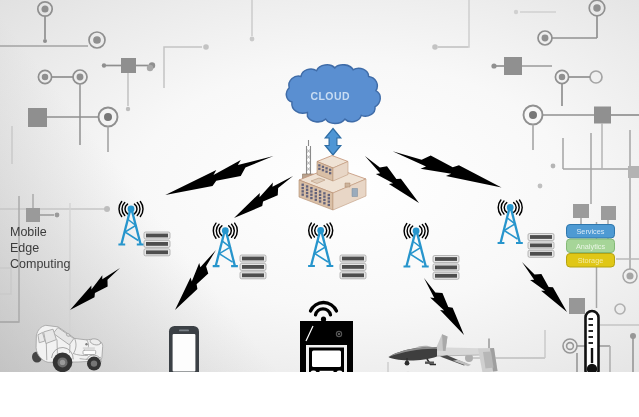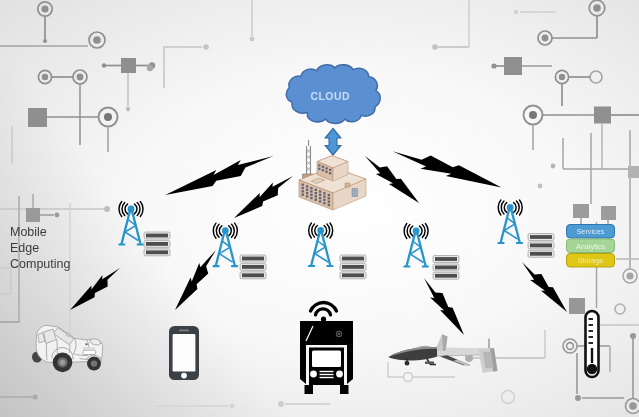--- a/index.html
+++ b/index.html
@@ -1,16 +1,16 @@
 <!DOCTYPE html>
 <html><head>
 <meta charset="utf-8">
 <style>
 html,body{margin:0;padding:0;}
-#stage{position:relative;width:639px;height:417px;overflow:hidden;
+#stage{position:relative;width:639px;height:372px;overflow:hidden;
   font-family:"Liberation Sans",sans-serif;
   background:linear-gradient(52deg, rgba(160,160,160,0.45) 0%, rgba(160,160,160,0) 30%),radial-gradient(ellipse 80% 78% at 55% 50%, #ffffff 0%, #f8f8f8 42%, #ebebeb 72%, #dedede 100%);}
 svg{position:absolute;left:0;top:0;}
 </style>
 </head>
 <body>
 <div id="stage">
 <svg width="639" height="417" viewBox="0 0 639 417">
 <defs>
   <polygon id="bolt" fill="#000" points="0,0 58.9,-6.5 54.4,-2.6 86.5,-7.6 81.8,-3.7 120,0 88.4,1.3 80.8,8.1 55.1,4.0 49.6,7.8"></polygon>

